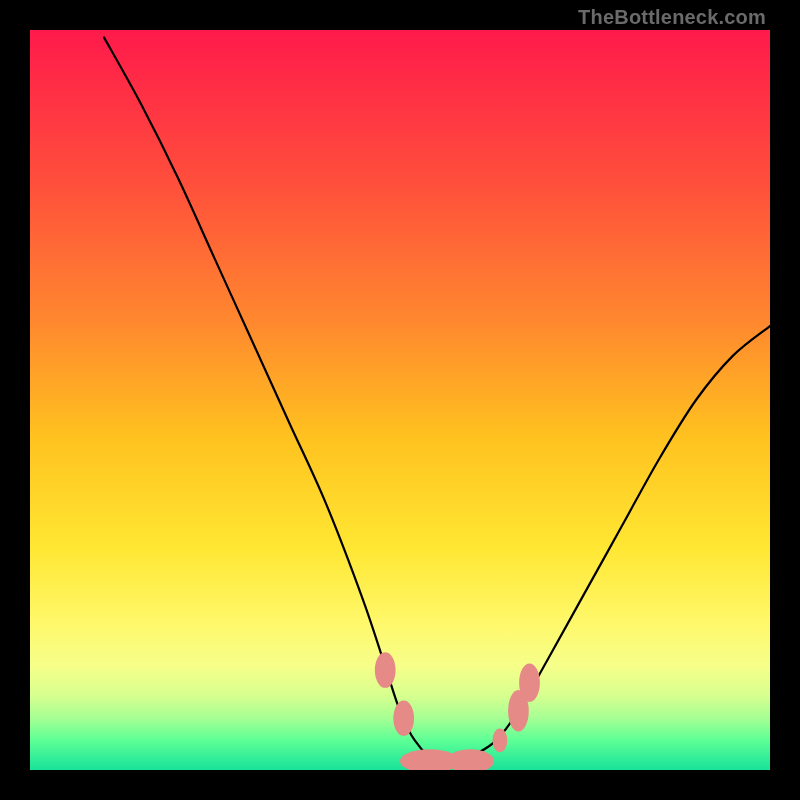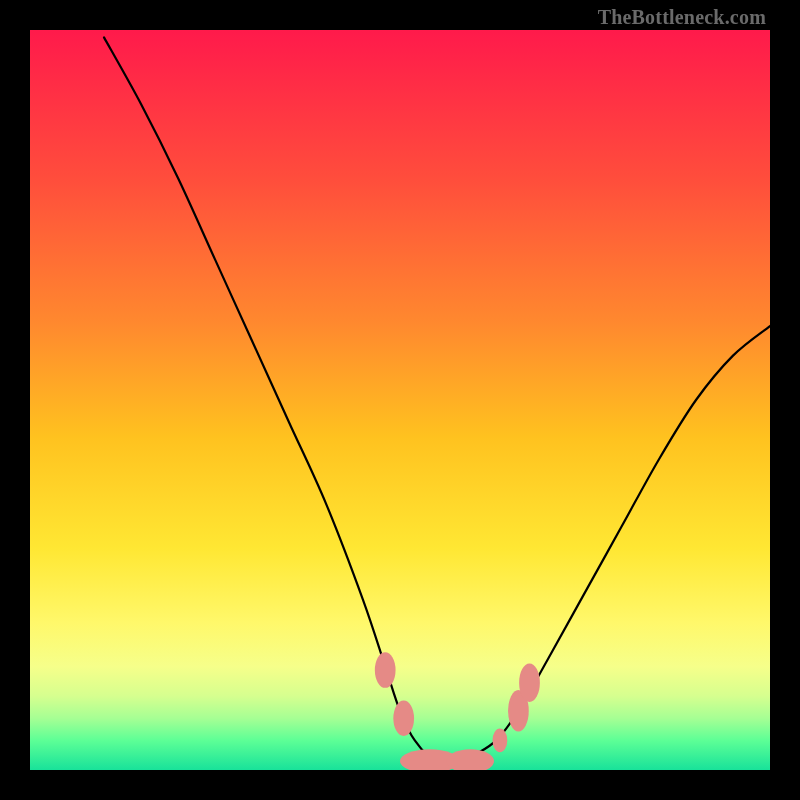--- a/index.html
+++ b/index.html
@@ -20,21 +20,20 @@
   }
   .watermark {
     position: absolute;
     top: 6px;
     right: 34px;
     font-size: 20px;
     font-weight: 600;
     color: #6a6a6a;
     letter-spacing: 0.2px;
     user-select: none;
-    font-family: Liberation Serif, serif;
   }
   svg { display: block; }
 </style>
 </head>
 <body>
 
 <div class="frame">
   <svg id="chart-svg" width="740" height="740" viewBox="0 0 740 740">
     <defs>
       <linearGradient id="bg-grad" x1="0" y1="0" x2="0" y2="1">

